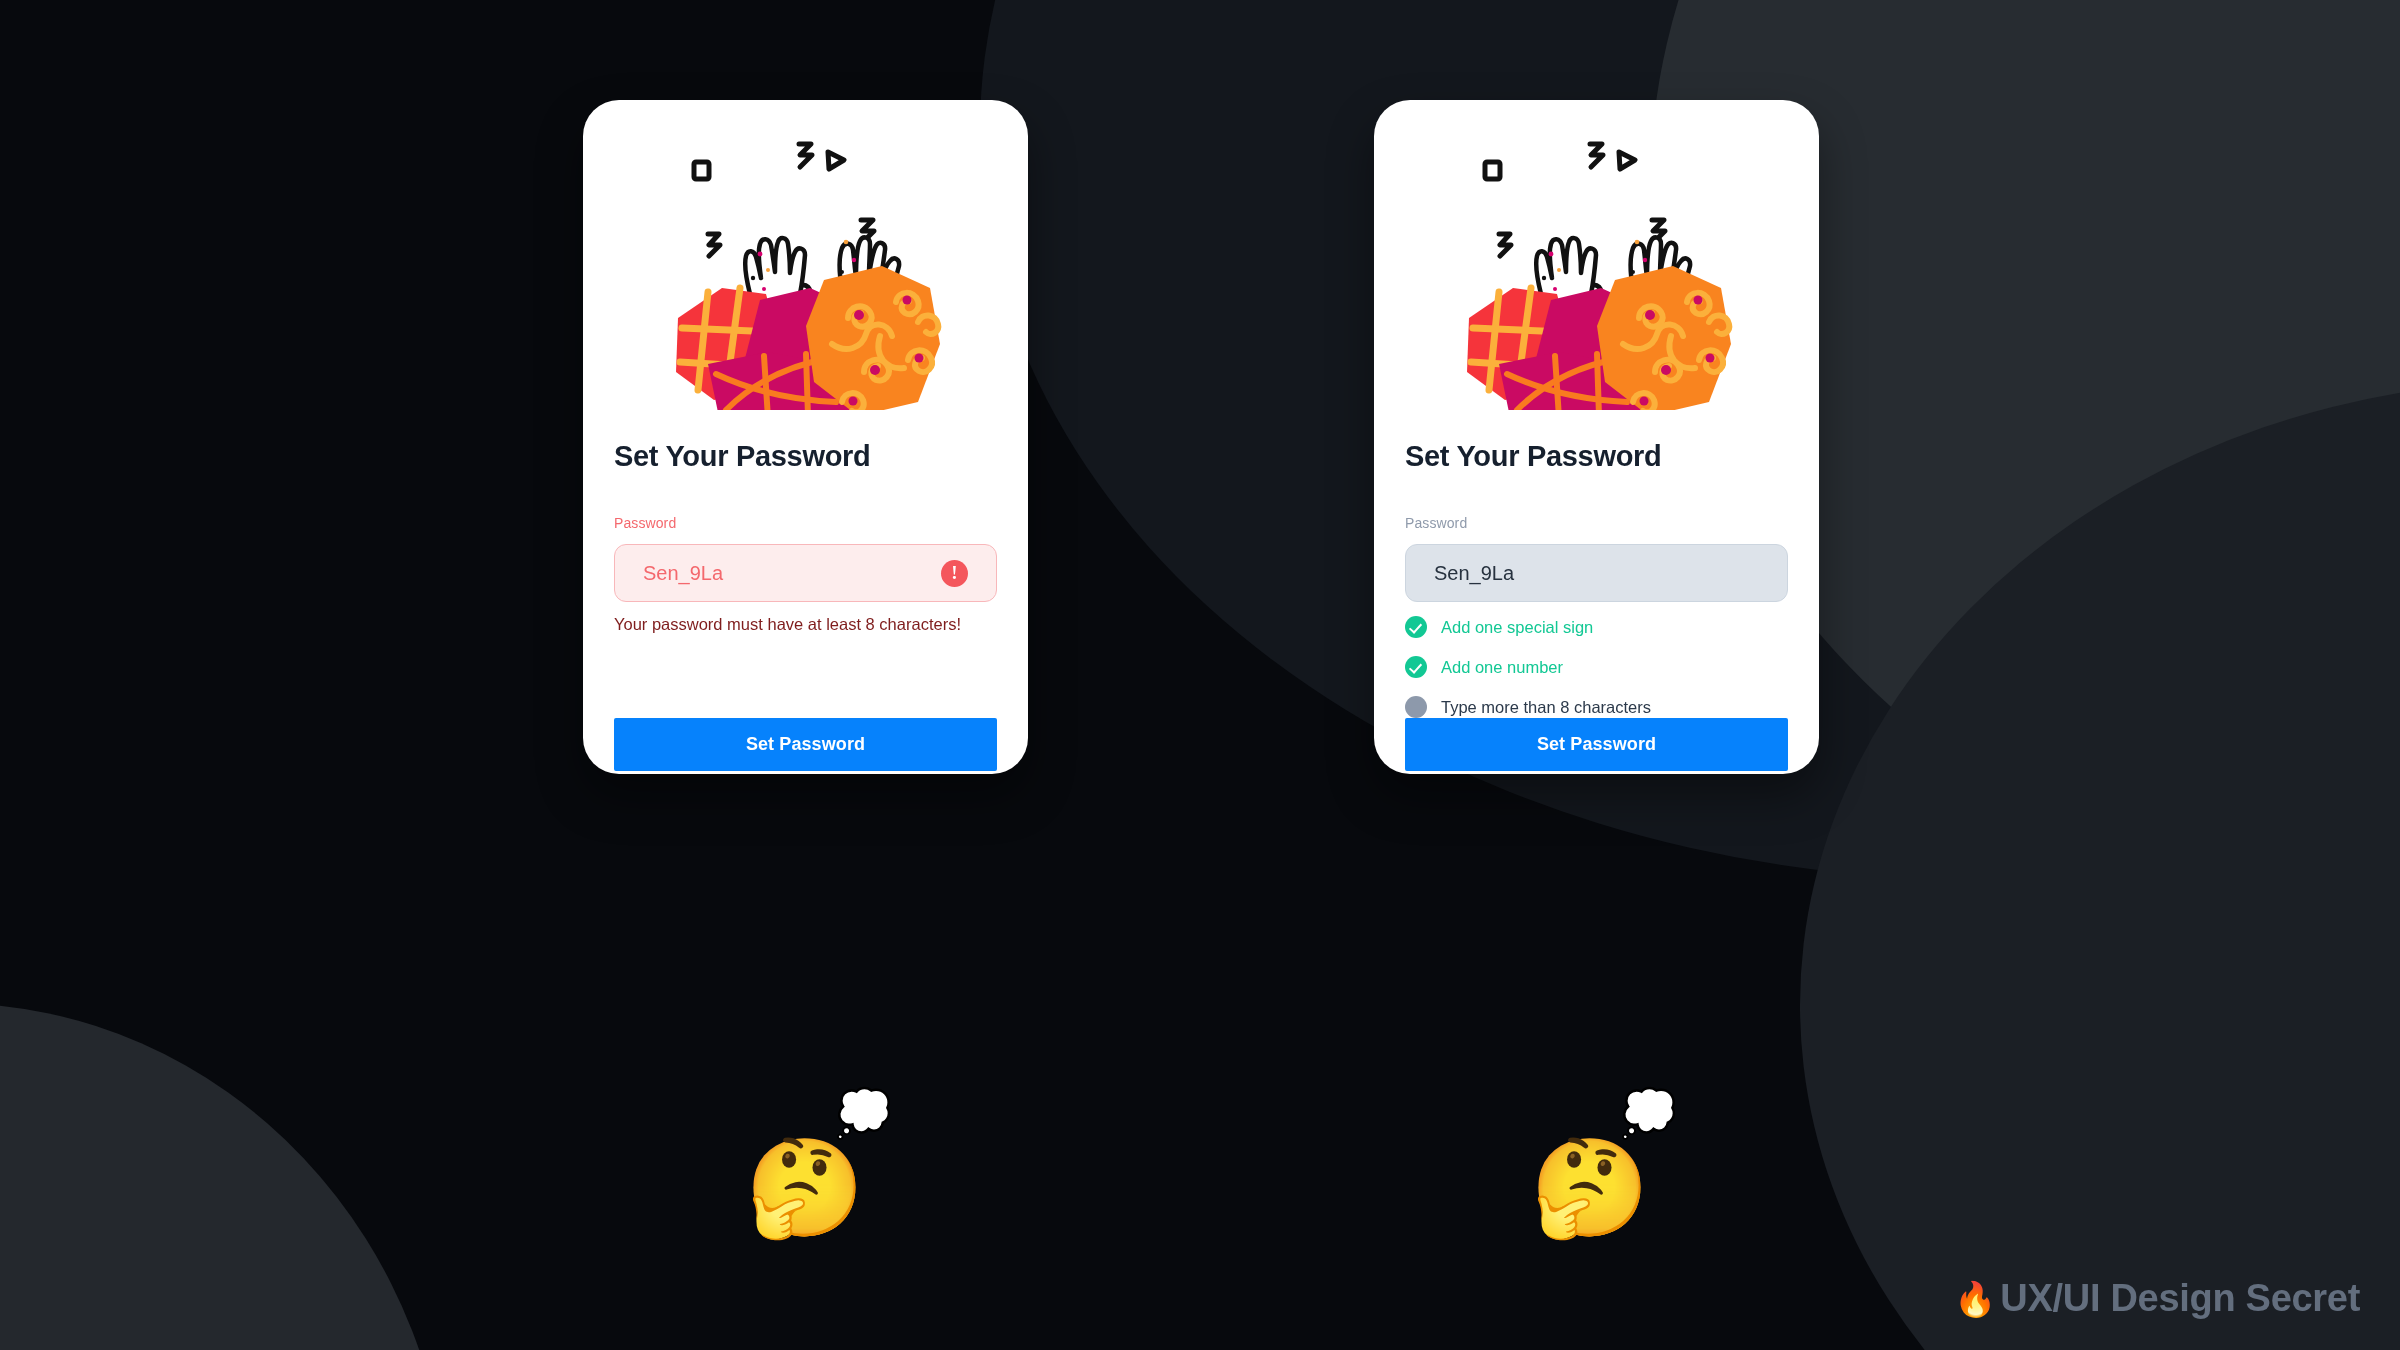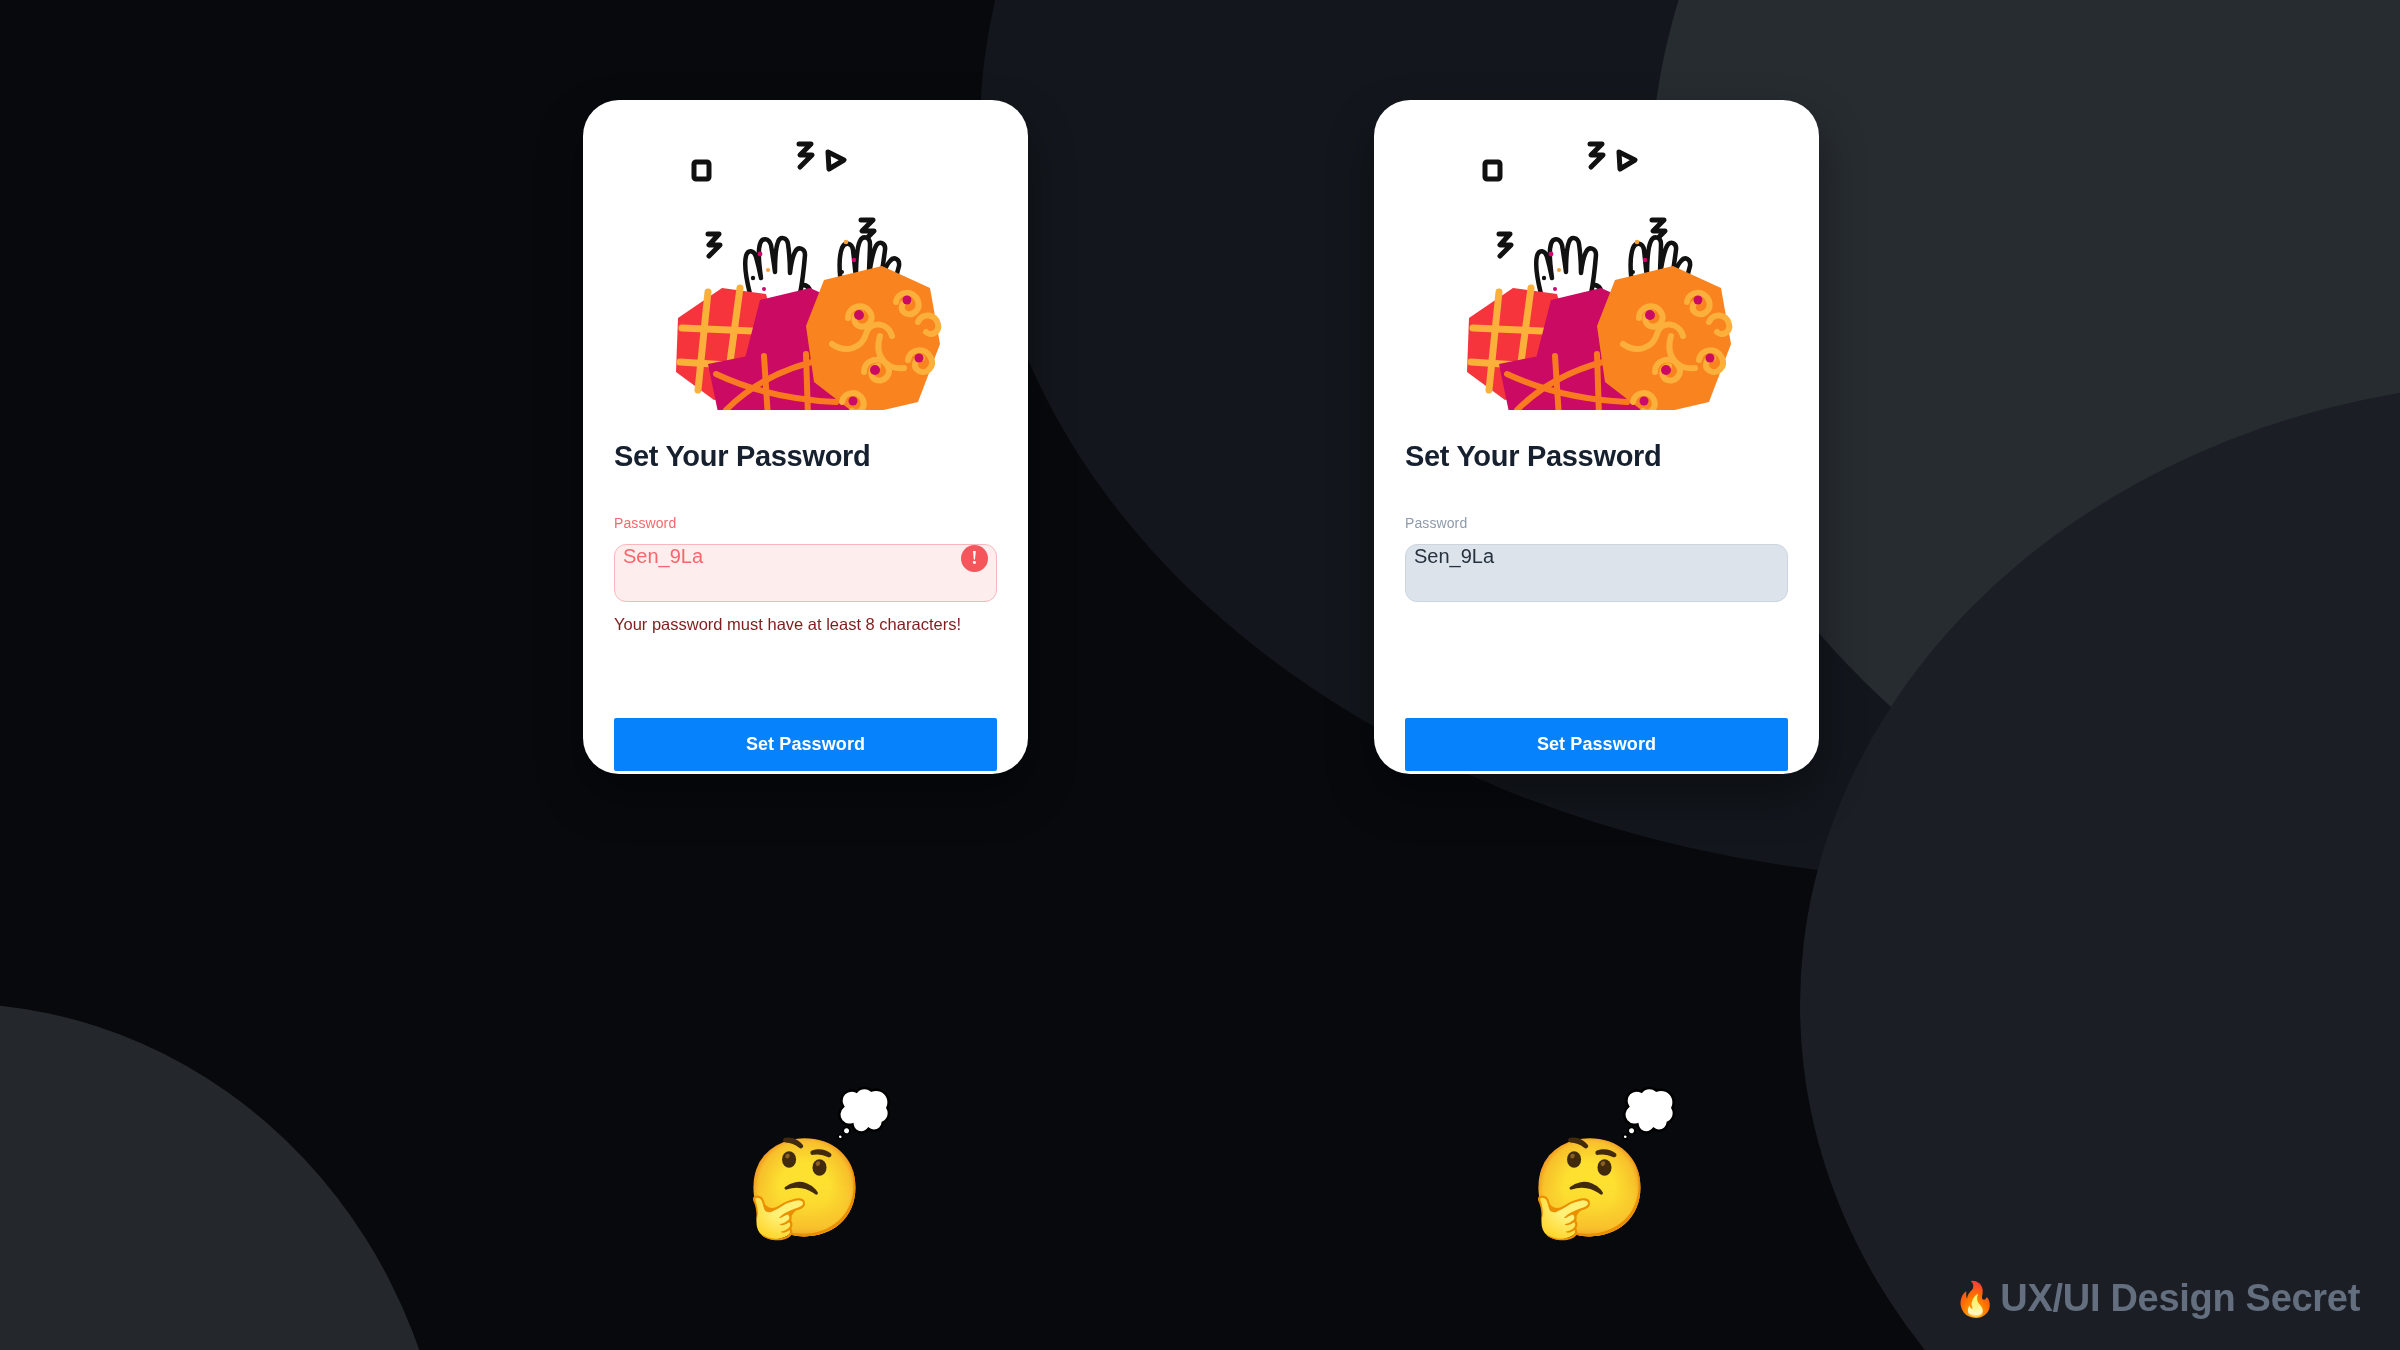--- a/index.html
+++ b/index.html
@@ -116,22 +116,22 @@
 
   .input-box {
     position: absolute;
     left: 31px;
     top: 444px;
     width: 383px;
     height: 58px;
     border-radius: 12px;
     box-sizing: border-box;
     display: flex;
-    align-items: flex-start;
-    padding: 0 8px;
+    align-items: center;
+    padding: 0 28px;
     font-size: 20px;
   }
   .input-box.state-error {
     background: #fdeded;
     border: 1.6px solid #f8b7ba;
     color: #f4686d;
   }
   .input-box.state-filled {
     background: #dde3ea;
     border: 1.6px solid #ccd5df;
@@ -451,20 +451,34 @@
     </div>
 
     <div class="card-title">Set Your Password</div>
 
     <div class="field-label normal-label">Password</div>
 
     <div class="input-box state-filled">
       <span class="input-value" placeholder="Enter your password">Sen_9La</span>
     </div>
 
+    <div class="req-list">
+      <div class="req-item done">
+        <span class="req-bullet done"></span>
+        <span class="req-text">Add one special sign</span>
+      </div>
+      <div class="req-item done">
+        <span class="req-bullet done"></span>
+        <span class="req-text">Add one number</span>
+      </div>
+      <div class="req-item pending">
+        <span class="req-bullet pending"></span>
+        <span class="req-text">Type more than 8 characters</span>
+      </div>
+    </div>
 
     <button class="primary-button">Set Password</button>
   </div>
 </div>
 
 <div class="emoji-group left">
   <span class="emoji-bubble">💭</span>
   <span class="emoji-face">🤔</span>
 </div>
 <div class="emoji-group right">

